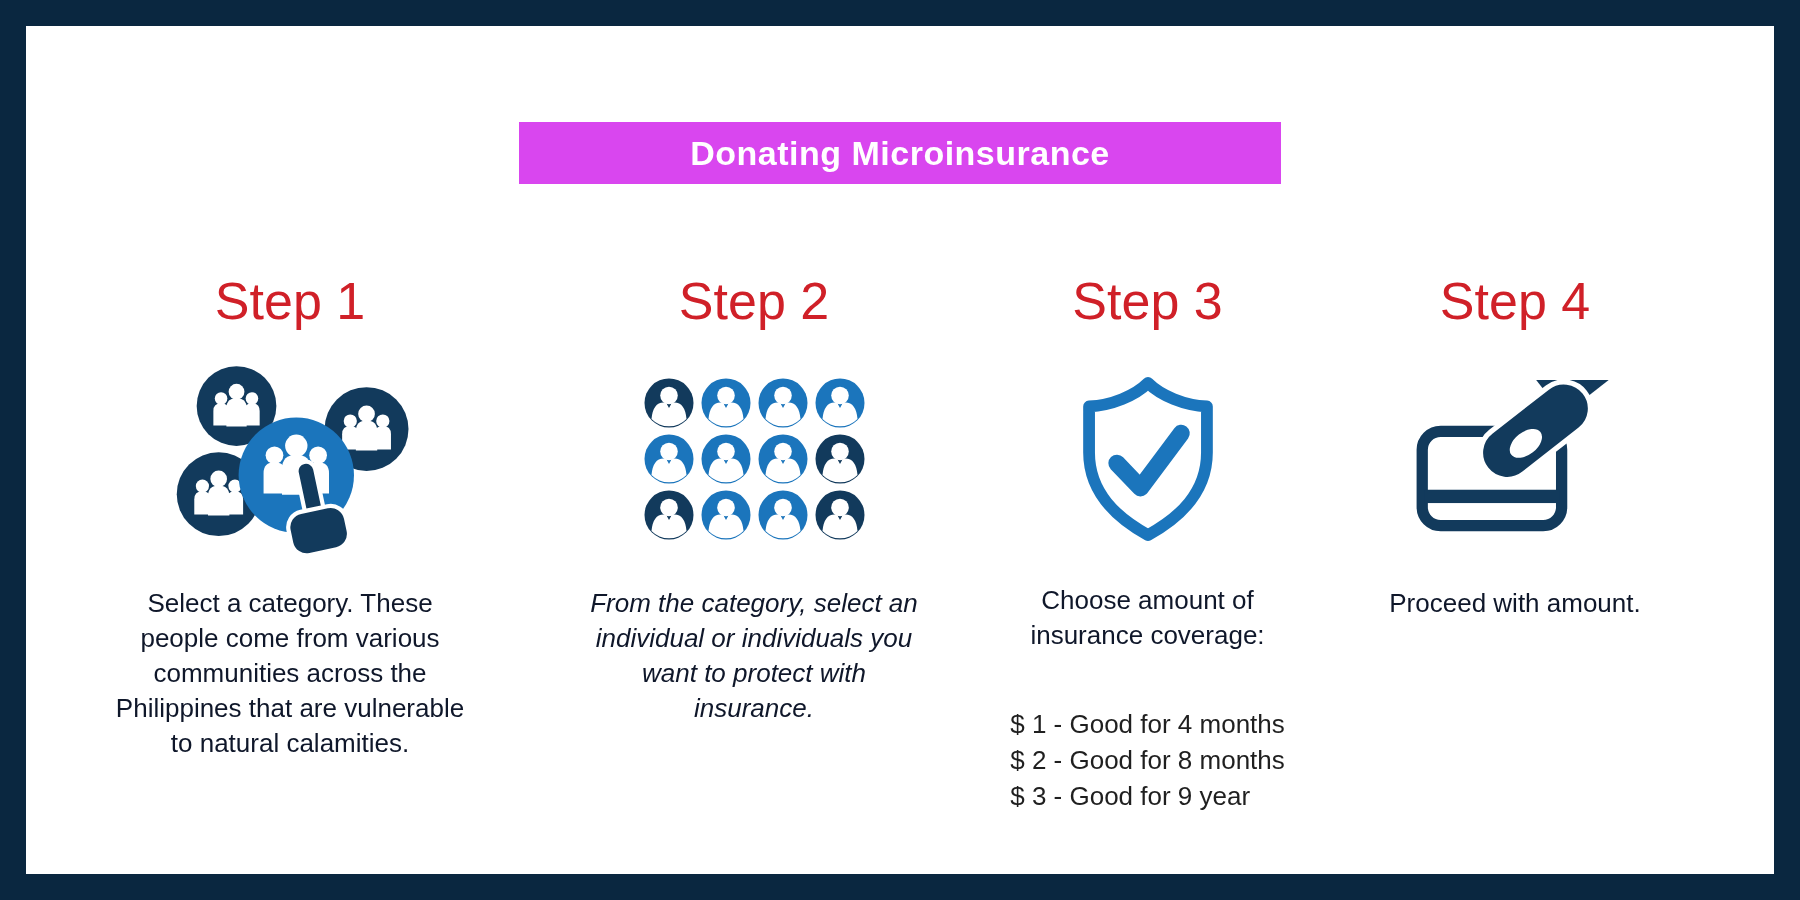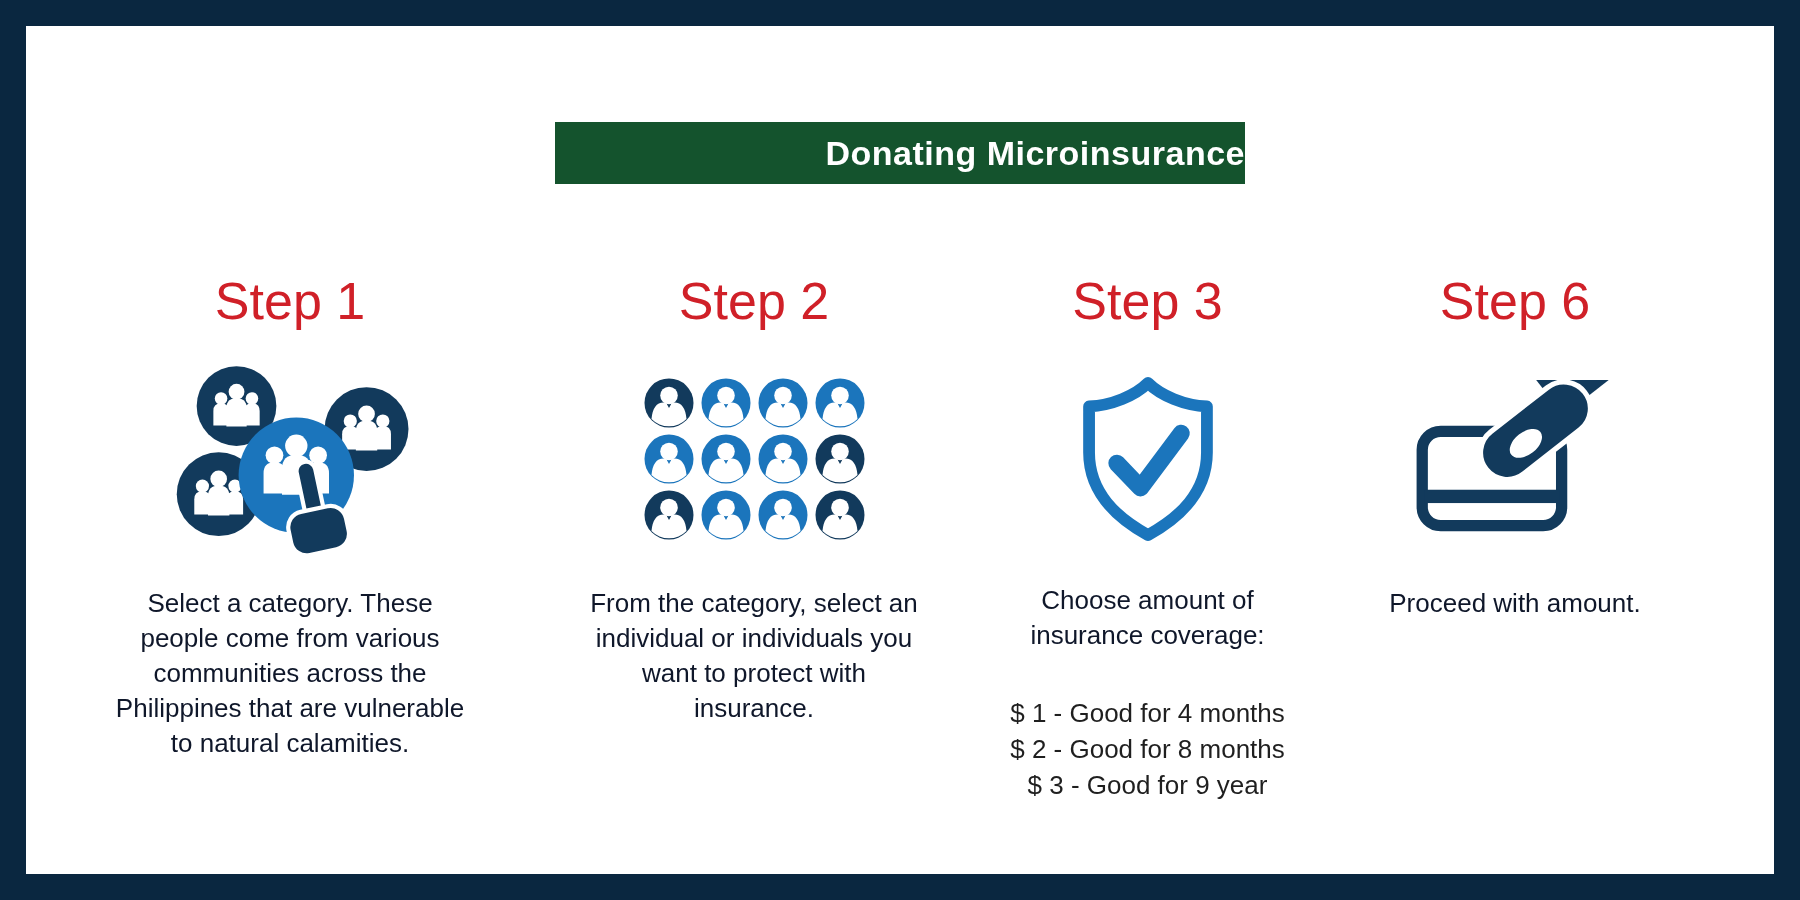--- a/index.html
+++ b/index.html
@@ -3,36 +3,36 @@
 <meta charset="utf-8">
 <style>
   html,body{margin:0;padding:0;background:#ffffff;}
   .canvas{
     position:relative;width:1800px;height:900px;background:#ffffff;overflow:hidden;
     font-family:"Liberation Sans", sans-serif;
   }
   .frame{position:absolute;inset:0;border:26px solid #0A2740;box-sizing:border-box;pointer-events:none;}
   .title-box{
     position:absolute;top:122px;left:50%;transform:translateX(-50%);
-    width:690px;height:62px;background:#14532d;display:flex;align-items:center;justify-content:flex-end;
+    width:762px;height:62px;background:#d946ef;display:flex;align-items:center;justify-content:center;
   }
   .title-box span{color:#ffffff;font-size:34px;font-weight:bold;letter-spacing:.5px;}
   .step{position:absolute;top:276px;text-align:center;}
   .step-1{left:100px;width:380px;}
   .step-2{left:559px;width:390px;}
   .step-3{left:950px;width:395px;}
   .step-4{left:1320px;width:390px;}
   .step-label{color:#D02028;font-size:52px;line-height:50px;}
   .icon-wrap{height:210px;margin-top:28px;display:flex;align-items:center;justify-content:center;}
   .step-desc{color:#0f172a;font-size:26px;line-height:35px;margin:22px auto 0;}
   .step-1 .step-desc{max-width:352px;}
-  .step-2 .step-desc{max-width:348px;}
+  .step-2 .step-desc{max-width:348px;font-style:italic;}
   .step-3 .step-desc{max-width:300px;margin-top:19px;}
   .step-4 .step-desc{max-width:380px;}
-  .options{display:inline-block;text-align:center;margin-top:24px;color:#1F1F1F;font-size:26px;line-height:36px;white-space:nowrap;}
+  .options{display:inline-block;text-align:left;margin-top:35px;color:#1F1F1F;font-size:26px;line-height:36px;white-space:nowrap;}
   
   .people-grid{display:grid;grid-template-columns:repeat(4,57px);grid-auto-rows:56px;}
   .pg-cell{display:flex;align-items:center;justify-content:center;}
   .pg-cell svg{display:block;}
   .pg-cell.dark{color:#123A5C;}
   .pg-cell.light{color:#1B75BC;}
   .hidden-defs{position:absolute;width:0;height:0;overflow:hidden;}
 </style>
 </head>
 <body>
@@ -183,21 +183,21 @@
     <div class="step-desc">Choose amount of insurance coverage:</div>
     <br>
     <div class="options">
       <div>$ 1 - Good for 4 months</div>
       <div>$ 2 - Good for 8 months</div>
       <div>$ 3 - Good for 9 year</div>
     </div>
   </div>
 
   <div class="step step-4">
-    <div class="step-label">Step 6</div>
+    <div class="step-label">Step 4</div>
     <div class="icon-wrap">
       <svg width="205" height="159" viewBox="0 0 200 155">
         <rect x="9" y="50" width="136" height="92" rx="18" fill="none" stroke="#123A5C" stroke-width="11"></rect>
         <rect x="11" y="107" width="132" height="13" fill="#123A5C"></rect>
         <g transform="rotate(-38 130 45)">
           <rect x="150" y="-15" width="70" height="62" fill="#123A5C"></rect>
           <rect x="58" y="16" width="122" height="52" rx="26" fill="#123A5C" stroke="#ffffff" stroke-width="5"></rect>
           <ellipse cx="104" cy="46" rx="18" ry="11" fill="#ffffff"></ellipse>
         </g>
       </svg>

